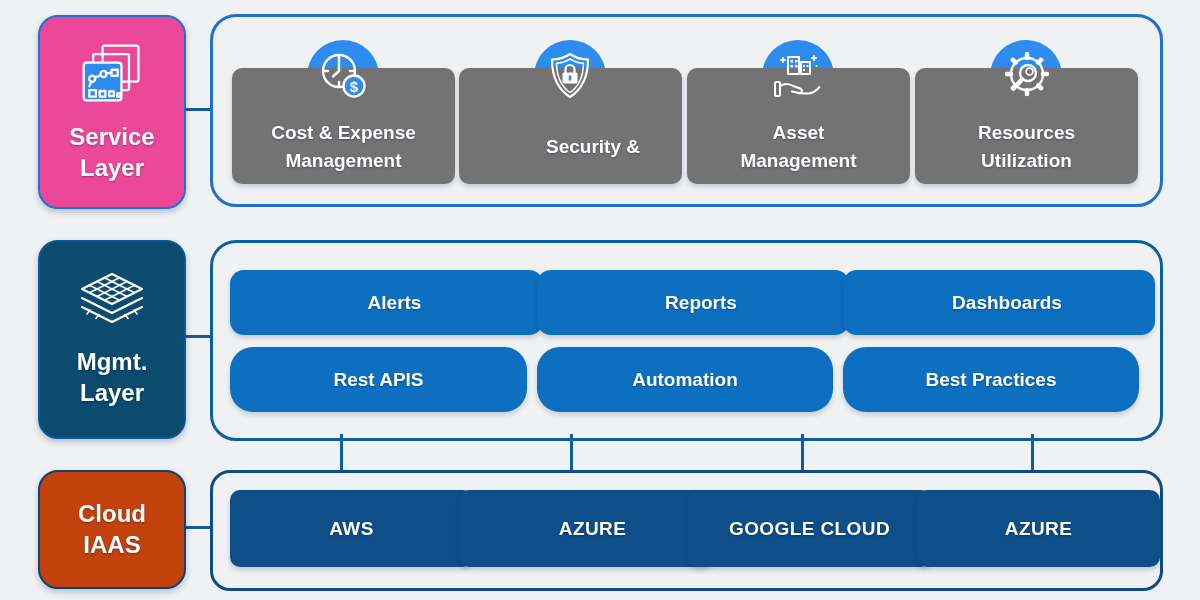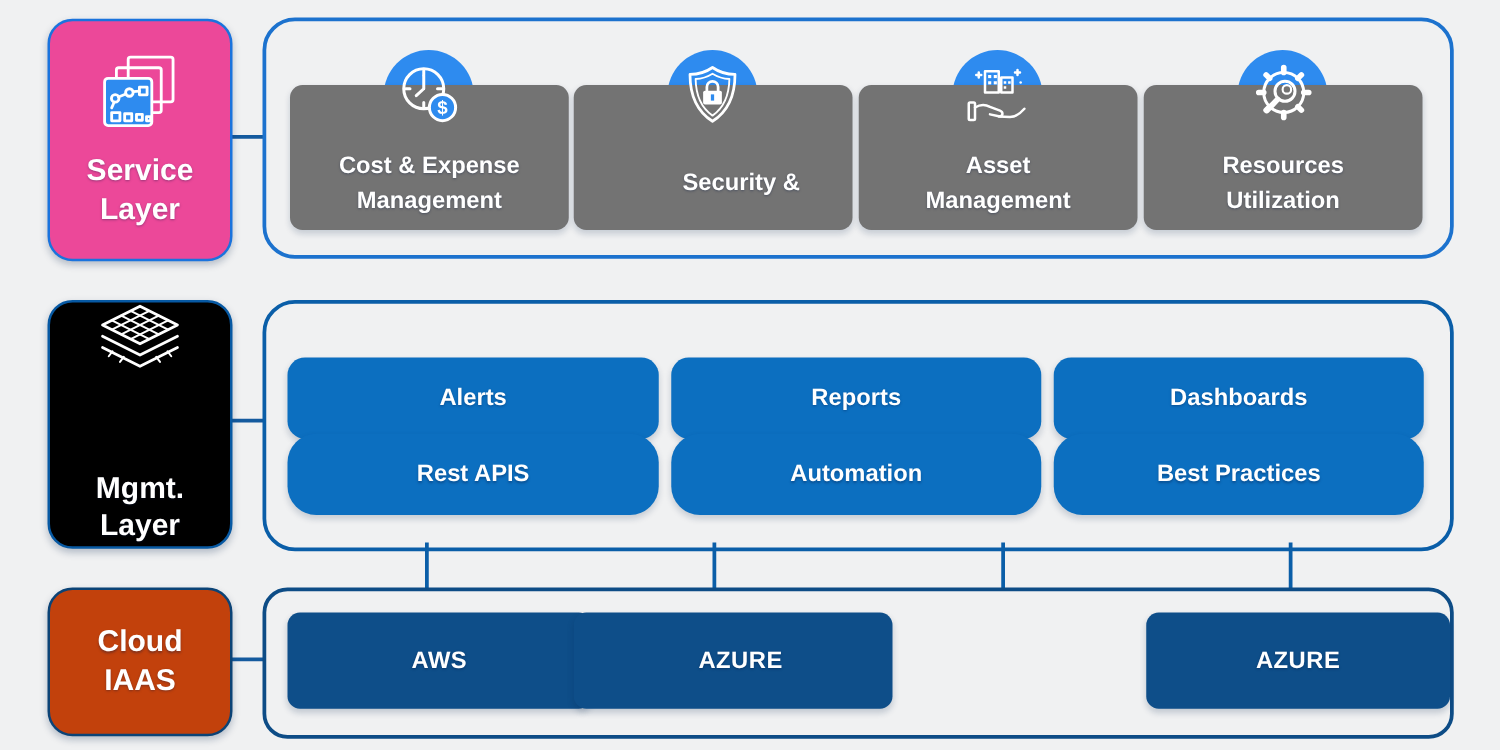--- a/index.html
+++ b/index.html
@@ -14,21 +14,21 @@
   
   .layer-box{
     position:absolute;left:38px;width:144px;border-radius:20px;
     display:flex;flex-direction:column;align-items:center;justify-content:center;
     color:#fff;text-align:center;box-shadow:0 3px 6px rgba(10,40,80,.25);
   }
   .layer-label{font-size:24px;font-weight:bold;line-height:1.28;
     text-shadow:0 1px 2px rgba(0,20,60,.35);}
   .layer-label span{display:block;}
   .service-box{top:15px;height:190px;background:#ec4899;border:2px solid #1a73dd;gap:14px;}
-  .mgmt-box{top:240px;height:195px;background:#000000;border:2px solid #0759a3;gap:16px;justify-content:space-between;}
+  .mgmt-box{top:240px;height:195px;background:#0c4a6e;border:2px solid #0759a3;gap:16px;}
   .cloud-box{top:470px;height:115px;background:#c2410c;border:2px solid #0b4376;}
 
   
   .stub{position:absolute;left:180px;width:32px;height:3px;background:#145a9e;}
   .stub-service{top:108px;}
   .stub-mgmt{top:335px;}
   .stub-cloud{top:526px;}
   .vline{position:absolute;top:434px;height:37px;width:3px;background:#0a5ea8;}
 
   
@@ -49,21 +49,21 @@
   .tbox .lbl span{display:block;}
   .tglyph{position:absolute;top:50px;width:52px;height:52px;}
 
   
   .mbox{
     position:absolute;height:65px;background:#0c6fc0;border-radius:14px;
     display:flex;align-items:center;justify-content:center;color:#fff;
     font-size:19px;font-weight:bold;box-shadow:0 3px 5px rgba(10,40,80,.18);
     text-shadow:0 1px 2px rgba(0,20,60,.35);
   }
-  .mrow1{top:286px;}
+  .mrow1{top:270px;padding-left:16px;}
   .mrow2{top:347px;border-radius:23px;}
 
   
   .bbox{
     position:absolute;top:490px;height:77px;width:243px;background:#0e4e89;border-radius:10px;
     display:flex;align-items:center;justify-content:center;color:#fff;
     font-size:19px;font-weight:bold;letter-spacing:.4px;
     box-shadow:0 3px 5px rgba(10,40,80,.2);text-shadow:0 1px 2px rgba(0,20,60,.4);
   }
 
@@ -178,20 +178,23 @@
   </div>
   <div class="mbox mrow2" style="left:843px;width:296px;">
     <span>Best Practices</span>
   </div>
 
   <div class="bbox" style="left:230px;">
     <span>AWS</span>
   </div>
   <div class="bbox" style="left:459px;padding-left:12px;">
     <span>AZURE</span>
+  </div>
+  <div class="bbox" style="left:688px;">
+    <span>GOOGLE CLOUD</span>
   </div>
   <div class="bbox" style="left:917px;">
     <span>AZURE</span>
   </div>
 
   <div class="layer-box service-box">
     <span>
       <svg width="68" height="68" viewBox="0 0 72 72" fill="none" stroke="#fff" stroke-width="2.4" stroke-linecap="round" stroke-linejoin="round">
         <rect x="26" y="6" width="38" height="38" rx="2"></rect>
         <rect x="16" y="15" width="38" height="38" rx="2"></rect>

